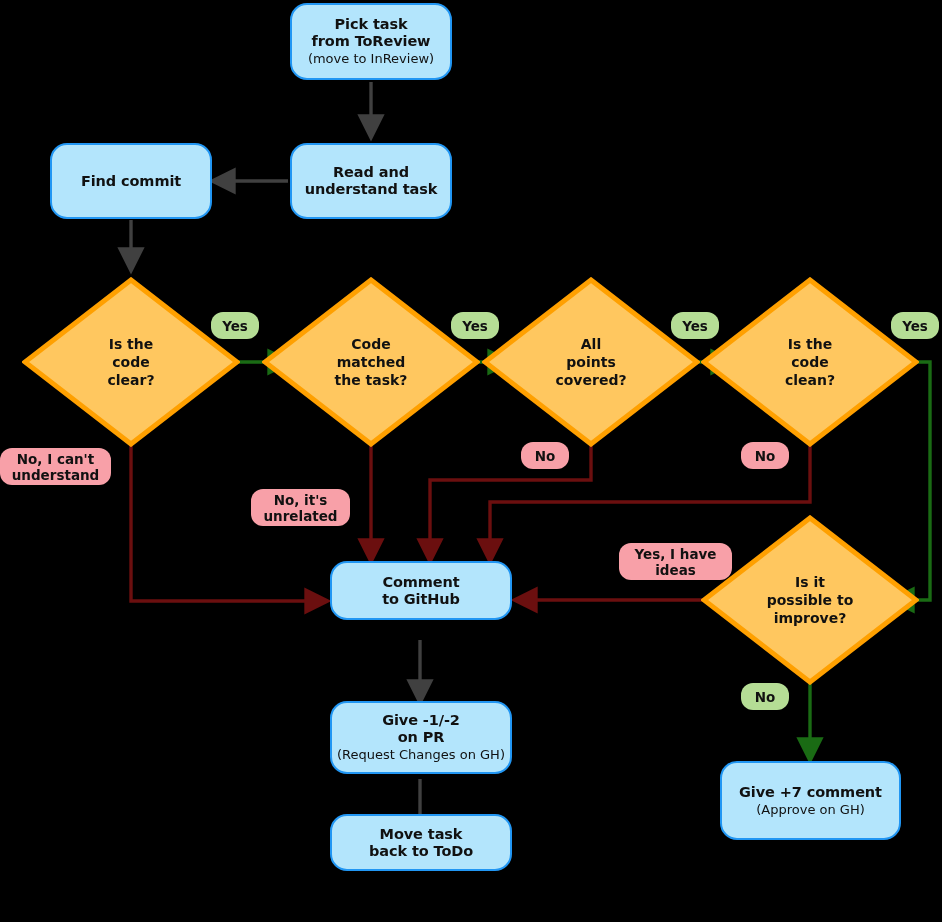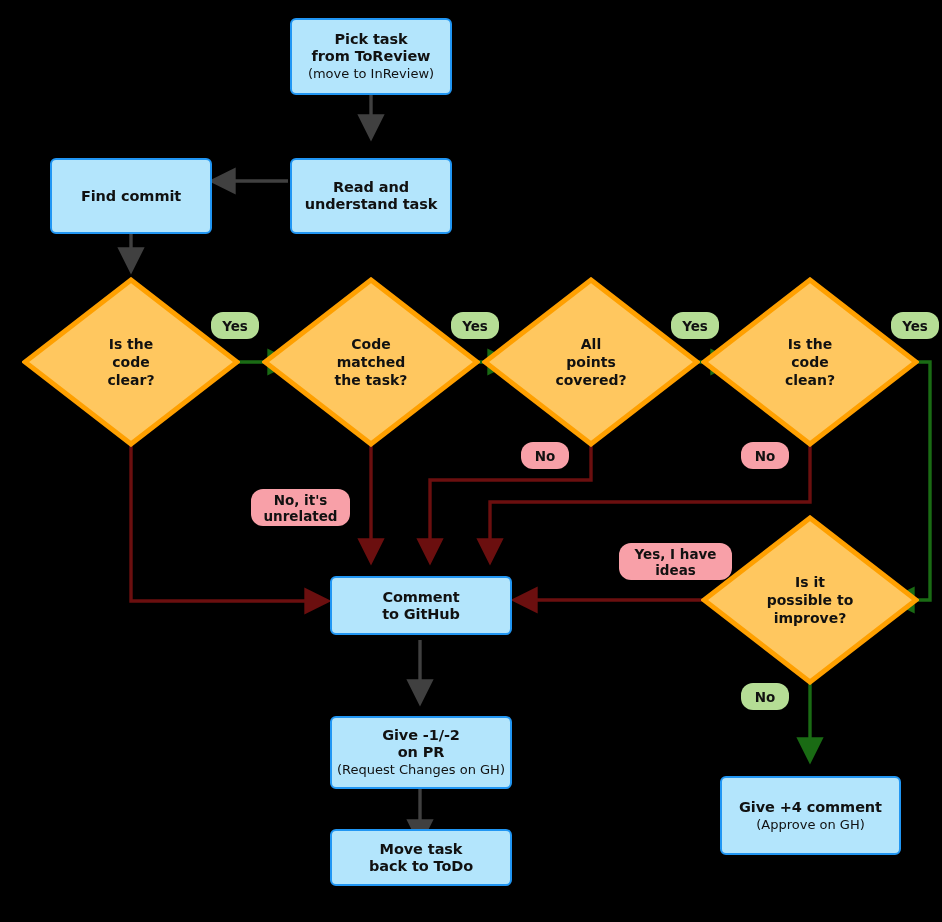--- a/index.html
+++ b/index.html
@@ -33,23 +33,22 @@
     flex-direction: column;
     align-items: center;
     justify-content: center;
     text-align: center;
     color: #111111;
   }
   
   .boxnode {
     background: #b3e5fc;
     border: 2.5px solid #2196f3;
-    border-radius: 6px;
+    border-radius: 17px;
     z-index: 5;
-    margin-top: 15px;
   }
   .boxnode .title {
     font-weight: bold;
     font-size: 14.5px;
     line-height: 17px;
     letter-spacing: -0.1px;
   }
   .boxnode .sub {
     font-weight: normal;
     font-size: 13px;
@@ -175,21 +174,21 @@
     <div class="title">on PR</div>
     <div class="sub">(Request Changes on GH)</div>
   </div>
 
   <div class="node boxnode" style="left:330px; top:814px; width:182px; height:57px;">
     <div class="title">Move task</div>
     <div class="title">back to ToDo</div>
   </div>
 
   <div class="node boxnode" style="left:720px; top:761px; width:181px; height:79px;">
-    <div class="title">Give +4 comment</div>
+    <div class="title">Give +7 comment</div>
     <div class="sub">(Approve on GH)</div>
   </div>
 
   <div class="diamond" style="left:22px; top:277px; width:218px; height:170px;">
     <svg class="dshape" viewBox="0 0 218 170" preserveAspectRatio="none">
       <polygon points="109,3 215,85 109,167 3,85" fill="#ffc75f" stroke="#ffa000" stroke-width="5"></polygon>
     </svg>
     <div class="dlabel" style="white-space:pre-line;">Is the
 code
 clear?</div>
@@ -229,20 +228,22 @@
     <div class="dlabel" style="white-space:pre-line;">Is it
 possible to
 improve?</div>
   </div>
 
   <div class="elabel lbl-yes" style="left:211px; top:312px; width:48px; height:27px;">Yes</div>
   <div class="elabel lbl-yes" style="left:451px; top:312px; width:48px; height:27px;">Yes</div>
   <div class="elabel lbl-yes" style="left:671px; top:312px; width:48px; height:27px;">Yes</div>
   <div class="elabel lbl-yes" style="left:891px; top:312px; width:48px; height:27px;">Yes</div>
 
+  <div class="elabel lbl-no" style="left:0px; top:448px; width:111px; height:37px; white-space:pre-line;">No, I can't
+understand</div>
   <div class="elabel lbl-no" style="left:251px; top:441px; width:99px; height:37px; white-space:pre-line;margin-top:48px;">No, it's
 unrelated</div>
   <div class="elabel lbl-no" style="left:521px; top:442px; width:48px; height:27px;">No</div>
   <div class="elabel lbl-no" style="left:741px; top:442px; width:48px; height:27px;">No</div>
 
   <div class="elabel lbl-no" style="left:619px; top:543px; width:113px; height:37px; white-space:pre-line;">Yes, I have
 ideas</div>
   <div class="elabel lbl-yes" style="left:741px; top:683px; width:48px; height:27px;">No</div>
 
 </div>

